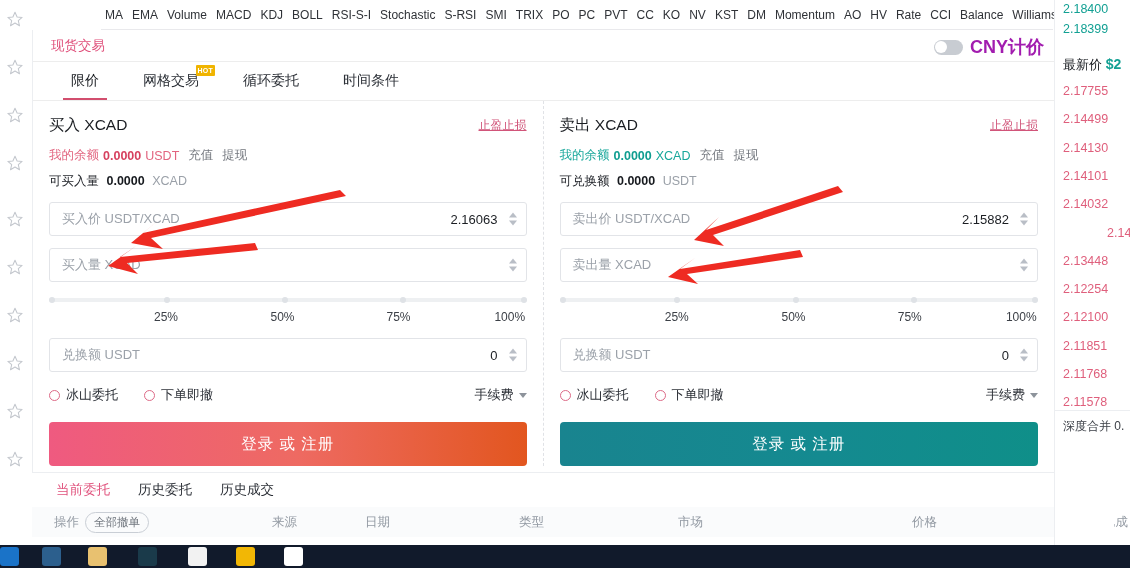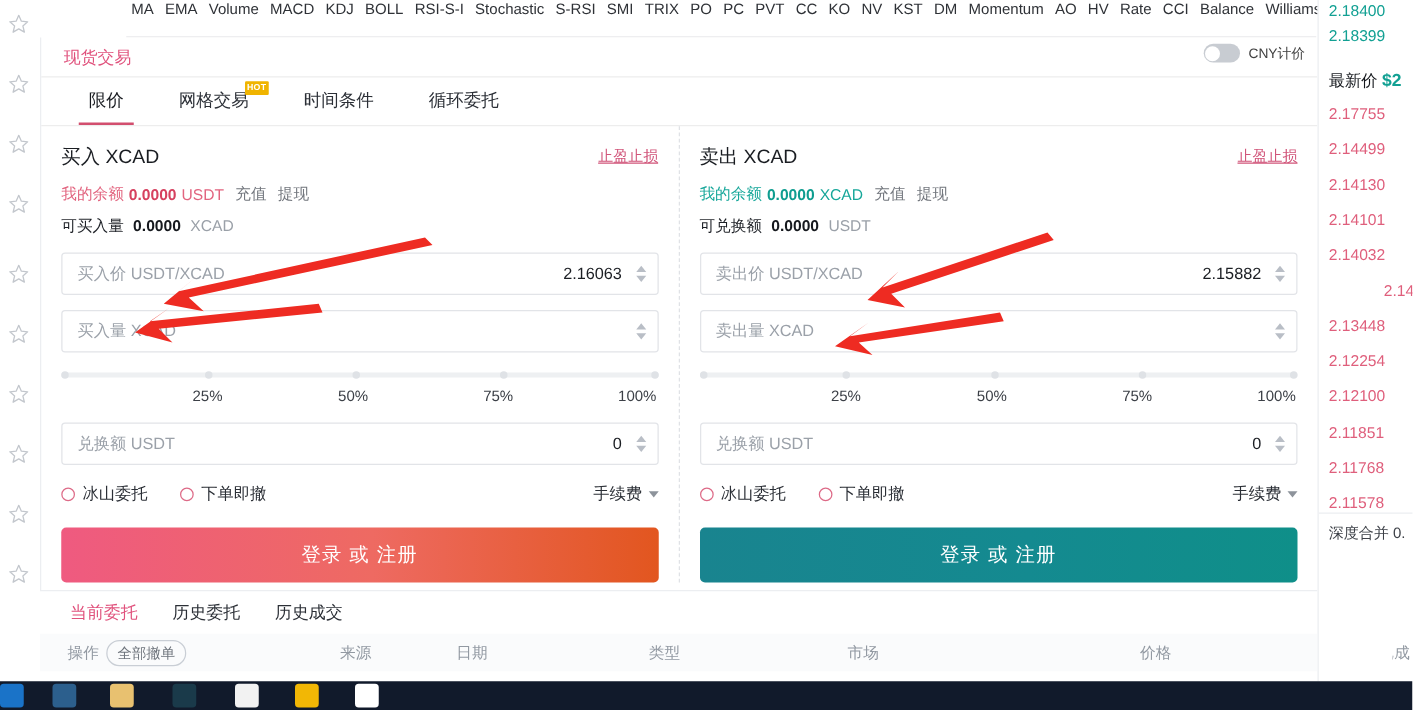--- a/index.html
+++ b/index.html
@@ -9,21 +9,21 @@
     background: #ffffff;
     font-family: "Liberation Sans", sans-serif;
     -webkit-font-smoothing: antialiased;
   }
   #root { position: relative; width: 1130px; height: 568px; background:#fff; }
 
   
   .indicator-bar {
     position: absolute; left: 101px; top: 0; width: 952px; height: 30px;
     border-bottom: 1px solid #e9e9ec;
-    display: flex; align-items: flex-start; gap: 9px;
+    display: flex; align-items: center; gap: 9px;
     font-size: 12px; color: #2f3237; white-space: nowrap;
     padding-left: 4px;
   }
   .indicator-bar .ind { cursor: pointer; }
 
   
   .left-rail {
     position: absolute; left: 0; top: 0; width: 32px; height: 545px;
     background: #fff;
   }
@@ -51,21 +51,21 @@
     display: flex; align-items: center; gap: 7px; cursor: pointer;
   }
   .cny-switch {
     width: 29px; height: 15px; border-radius: 8px; background: #c8ccd2;
     position: relative; flex: none;
   }
   .cny-switch::after {
     content:""; position:absolute; left:1.5px; top:1.5px;
     width:12px; height:12px; border-radius:50%; background:#fff;
   }
-  .cny-label { font-size: 11px; color: #404040; font-weight: 400; }
+  .cny-label { font-size: 18px; color: #a21caf; font-weight: 700; }
 
   
   .type-tabs {
     position: relative; height: 39px; width: 100%;
     border-bottom: 1px solid #ededed;
     display: flex; align-items: stretch; padding-left: 16px;
   }
   .type-tab {
     position: relative; display:flex; align-items:center; justify-content:center;
     font-size: 14px; color: #2b2f36; padding: 0 22px; cursor: pointer;
@@ -298,24 +298,24 @@
 
     <div class="type-tabs" id="typetabs">
         <div class="type-tab active">
           <span>限价</span>
         </div>
         <div class="type-tab">
           <span>网格交易</span>
           <span class="hot-badge">HOT</span>
         </div>
         <div class="type-tab">
+          <span>循环委托</span>
+        </div>
+        <div class="type-tab">
           <span>时间条件</span>
-        </div>
-        <div class="type-tab">
-          <span>循环委托</span>
         </div>
       </div>
 
     <div class="forms">
 
       <div class="form-col buy">
         <div class="form-title-row">
           <div class="form-title">
             <span>买入</span>
             <span class="sym">XCAD</span>

